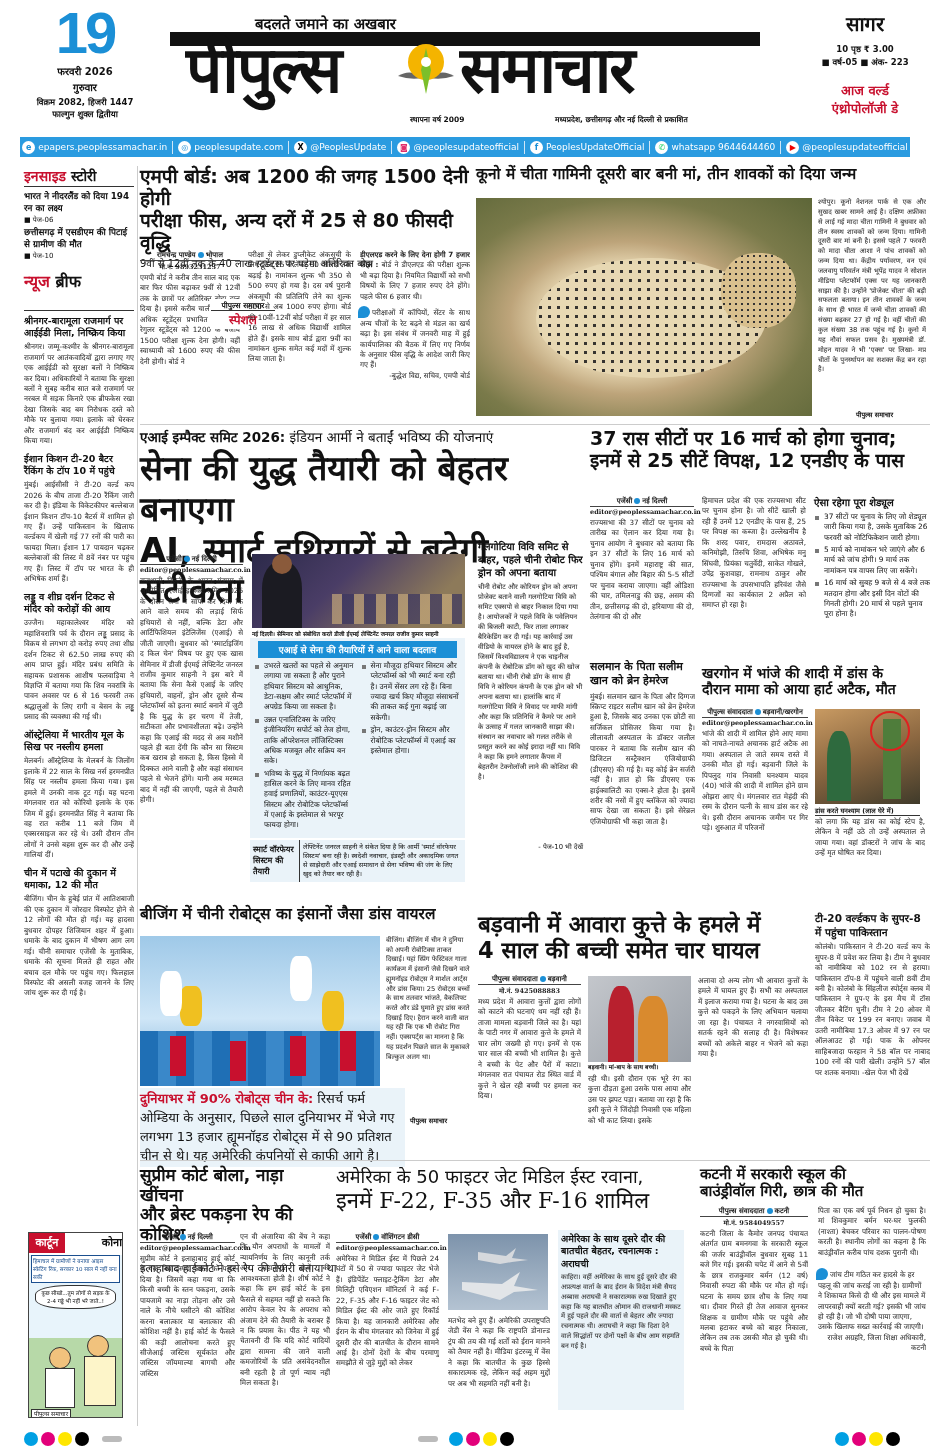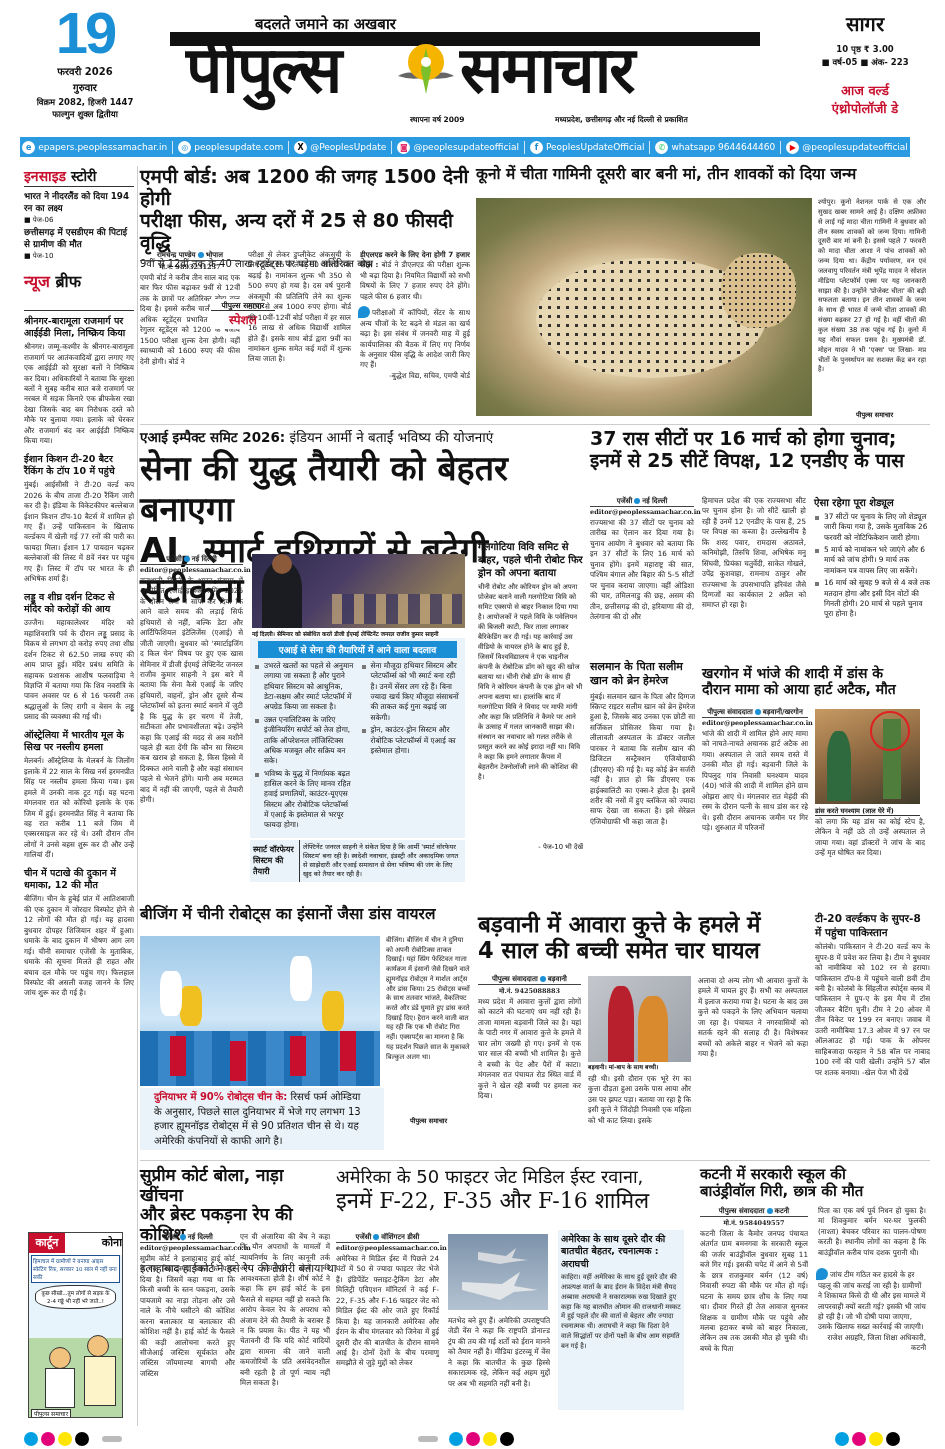--- a/index.html
+++ b/index.html
@@ -263,21 +263,21 @@
     <div style="position:absolute;left:0;top:95px;width:240px;height:55px;background:repeating-linear-gradient(90deg,#1f6fb5 0 18px,#3a88c9 18px 36px);"></div>
     <div style="position:absolute;left:40px;top:50px;width:22px;height:40px;background:#f0c020;border-radius:30%;"></div>
     <div style="position:absolute;left:182px;top:55px;width:22px;height:40px;background:#f0c020;border-radius:30%;"></div>
     <div style="position:absolute;left:150px;top:20px;width:22px;height:45px;background:#fff;border-radius:30%;"></div>
     <div style="position:absolute;left:20px;top:35px;width:22px;height:45px;background:#fff;border-radius:30%;"></div>
     <div style="position:absolute;left:30px;top:100px;width:16px;height:40px;background:#c8102e;"></div>
     <div style="position:absolute;left:90px;top:105px;width:16px;height:40px;background:#c8102e;"></div>
     <div style="position:absolute;left:150px;top:100px;width:16px;height:40px;background:#c8102e;"></div>
     <div style="position:absolute;left:200px;top:95px;width:16px;height:40px;background:#c8102e;"></div>
   </div>
-  <div class="abs" style="left:0;top:182px;width:244px;font-size:10px;line-height:1.45;background:#eaf3f9;padding:2px 14px;">
+  <div class="abs" style="left:0;top:182px;width:265px;font-size:13px;line-height:1.45;background:#eaf3f9;padding:2px 0;">
     <b style="color:#c8102e;">दुनियाभर में 90% रोबोट्स चीन के:</b> <span>रिसर्च फर्म ओम्डिया के अनुसार, पिछले साल दुनियाभर में भेजे गए लगभग 13 हजार ह्यूमनॉइड रोबोट्स में से 90 प्रतिशत चीन से थे। यह अमेरिकी कंपनियों से काफी आगे है।</span>
   </div>
   <div class="abs txt" style="left:246px;top:30px;width:84px;height:178px;font-size:6.7px;text-align:left;">बीजिंग। बीजिंग में चीन ने दुनिया को अपनी रोबोटिक्स ताकत दिखाई। यहां स्प्रिंग फेस्टिवल गाला कार्यक्रम में इंसानों जैसे दिखने वाले ह्यूमनॉइड रोबोट्स ने मार्शल आर्ट्स और डांस किया। 25 रोबोट्स बच्चों के साथ तलवार भांजते, बैकलिफ्ट करते और डंडे घुमाते हुए डांस करते दिखाई दिए। हैरान करने वाली बात यह रही कि एक भी रोबोट गिरा नहीं। एक्सपर्ट्स का मानना है कि यह प्रदर्शन पिछले साल के मुकाबले बिल्कुल अलग था।</div>
   <div class="abs" style="left:270px;top:210px;font-size:6.5px;font-weight:bold;">पीपुल्स समाचार</div>
 </div>
 
 <div class="abs" style="left:478px;top:912px;width:335px;height:245px;">
   <div class="head" style="font-size:22.5px;">बड़वानी में आवारा कुत्ते के हमले में</div>
   <div class="head" style="font-size:22.5px;">4 साल की बच्ची समेत चार घायल</div>
   <div class="abs" style="left:0;top:62px;width:103px;">

